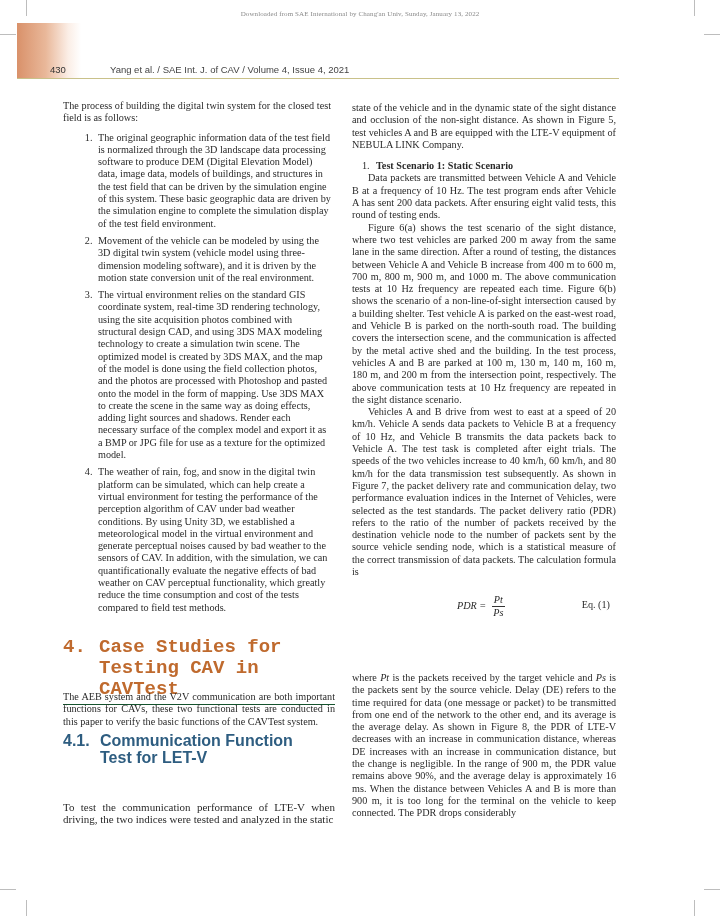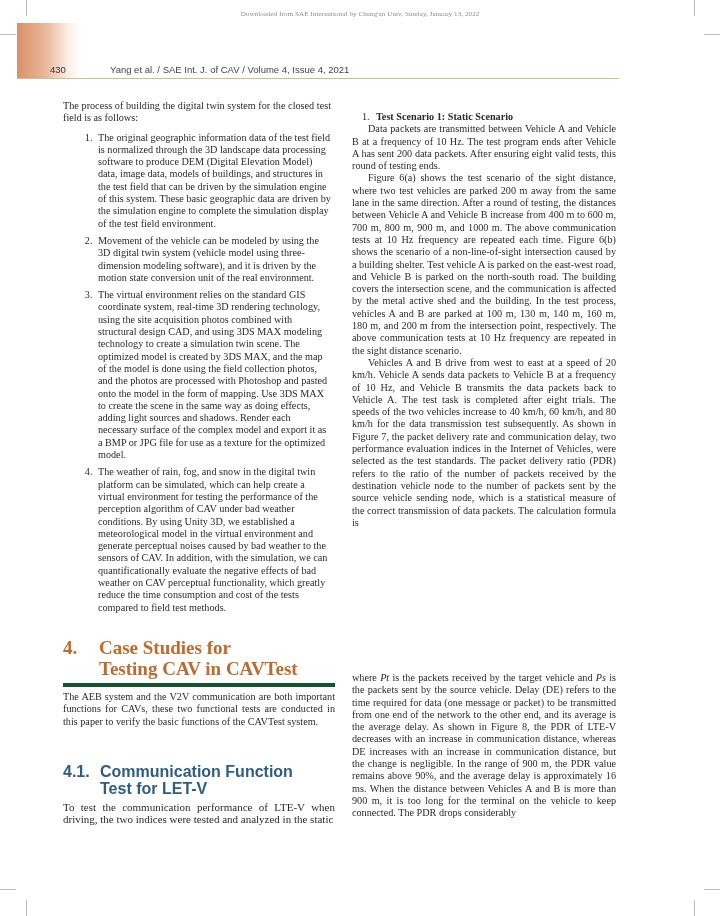--- a/index.html
+++ b/index.html
@@ -16,25 +16,25 @@
   .running-head { position:absolute; left:110px; top:64px; font-family:"Liberation Sans","DejaVu Sans",sans-serif;
                   font-size:9.5px; color:#444; }
   .col { position:absolute; font-size:10.2px; line-height:12.3px; }
   .col-left { left:63px; top:100px; width:268px;font-family:Liberation Serif, serif; }
   .col-right { left:352px; top:102px; width:264px; }
   p { margin:0; }
   .just { text-align:justify; }
   ol.steps { margin:7px 0 0 0; padding:0 0 0 32px; }
   ol.steps li { margin:0 0 5px 0; padding-left:3px; text-align:left; }
   h2.sec { position:absolute; left:63px; top:637px; width:272px; margin:0;
-           font-family:Liberation Serif, serif; font-weight:bold;
-           font-size:19px; line-height:21px; color:#bf6a2e; border-bottom:4px solid #14532d; padding-bottom:4px; }
+           font-family:Liberation Mono, monospace; font-weight:bold;
+           font-size:19px; line-height:21px; color:#bf6a2e; border-bottom:1px solid #14532d; padding-bottom:4px; }
   h2.sec .num { display:inline-block; width:36px; }
   h2.sec .l2 { padding-left:36px; display:block; }
-  h3.subsec { position:absolute; left:63px; top:763px; width:272px; margin:0;
+  h3.subsec { position:absolute; left:63px; top:732px; width:272px; margin:0;
               font-family:"Liberation Sans","DejaVu Sans",sans-serif; font-weight:bold;
               font-size:16px; line-height:17px; color:#2e5d80; }
   h3.subsec .num { display:inline-block; width:37px; }
   h3.subsec .l2 { padding-left:37px; display:block; }
   .sec-intro { position:absolute; left:63px; top:691px; width:272px; font-size:10.2px; line-height:12.3px; }
   .sub-intro { position:absolute; left:63px; top:801px; width:272px; font-size:11px; line-height:12.3px; }
   .scen-title { font-weight:bold; margin:9px 0 0 10px; }
   .scen-title .n { font-weight:normal; display:inline-block; width:14px; }
   .indent { text-indent:16px; }
   .eq { position:relative; height:38px; margin:10px 0 8px 0; }
@@ -80,24 +80,35 @@
 </h2>
 <p class="sec-intro just">The AEB system and the V2V communication are both important functions for CAVs, these two functional tests are conducted in this paper to verify the basic functions of the CAVTest system.</p>
 
 <h3 class="subsec">
   <span class="num">4.1.</span><span>Communication Function</span>
   <span class="l2">Test for LET-V</span>
 </h3>
 <p class="sub-intro just">To test the communication performance of LTE-V when driving, the two indices were tested and analyzed in the static</p>
 
 <div class="col col-right">
+  <p class="just">state of the vehicle and in the dynamic state of the sight distance and occlusion of the non-sight distance. As shown in Figure 5, test vehicles A and B are equipped with the LTE-V equipment of NEBULA LINK Company.</p>
 
   <div class="scen-title">
     <span class="n">1.</span><span>Test Scenario 1: Static Scenario</span>
   </div>
   <p class="just indent">Data packets are transmitted between Vehicle A and Vehicle B at a frequency of 10 Hz. The test program ends after Vehicle A has sent 200 data packets. After ensuring eight valid tests, this round of testing ends.</p>
   <p class="just indent">Figure 6(a) shows the test scenario of the sight distance, where two test vehicles are parked 200 m away from the same lane in the same direction. After a round of testing, the distances between Vehicle A and Vehicle B increase from 400 m to 600 m, 700 m, 800 m, 900 m, and 1000 m. The above communication tests at 10 Hz frequency are repeated each time. Figure 6(b) shows the scenario of a non-line-of-sight intersection caused by a building shelter. Test vehicle A is parked on the east-west road, and Vehicle B is parked on the north-south road. The building covers the intersection scene, and the communication is affected by the metal active shed and the building. In the test process, vehicles A and B are parked at 100 m, 130 m, 140 m, 160 m, 180 m, and 200 m from the intersection point, respectively. The above communication tests at 10 Hz frequency are repeated in the sight distance scenario.</p>
 
   <p class="just indent">Vehicles A and B drive from west to east at a speed of 20 km/h. Vehicle A sends data packets to Vehicle B at a frequency of 10 Hz, and Vehicle B transmits the data packets back to Vehicle A. The test task is completed after eight trials. The speeds of the two vehicles increase to 40 km/h, 60 km/h, and 80 km/h for the data transmission test subsequently. As shown in Figure 7, the packet delivery rate and communication delay, two performance evaluation indices in the Internet of Vehicles, were selected as the test standards. The packet delivery ratio (PDR) refers to the ratio of the number of packets received by the destination vehicle node to the number of packets sent by the source vehicle sending node, which is a statistical measure of the correct transmission of data packets. The calculation formula is</p>
 
+  <div class="eq">
+    <span class="formula">
+      <span>PDR =</span>
+      <span class="frac">
+        <span class="top">Pt</span>
+        <span class="bot">Ps</span>
+      </span>
+    </span>
+    <span class="label">Eq. (1)</span>
+  </div>
 </div>
 
 <p class="right-tail just"><span>where </span><i>Pt</i><span> is the packets received by the target vehicle and </span><i>Ps</i><span> is the packets sent by the source vehicle. Delay (DE) refers to the time required for data (one message or packet) to be transmitted from one end of the network to the other end, and its average is the average delay. As shown in Figure 8, the PDR of LTE-V decreases with an increase in communication distance, whereas DE increases with an increase in communication distance, but the change is negligible. In the range of 900 m, the PDR value remains above 90%, and the average delay is approximately 16 ms. When the distance between Vehicles A and B is more than 900 m, it is too long for the terminal on the vehicle to keep connected. The PDR drops considerably</span></p>
 
 </body></html>

